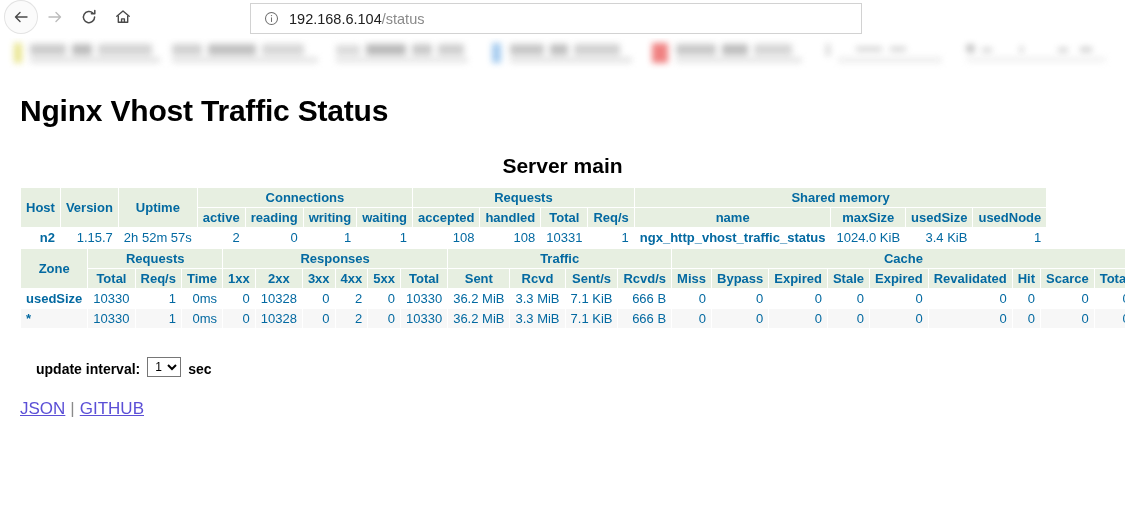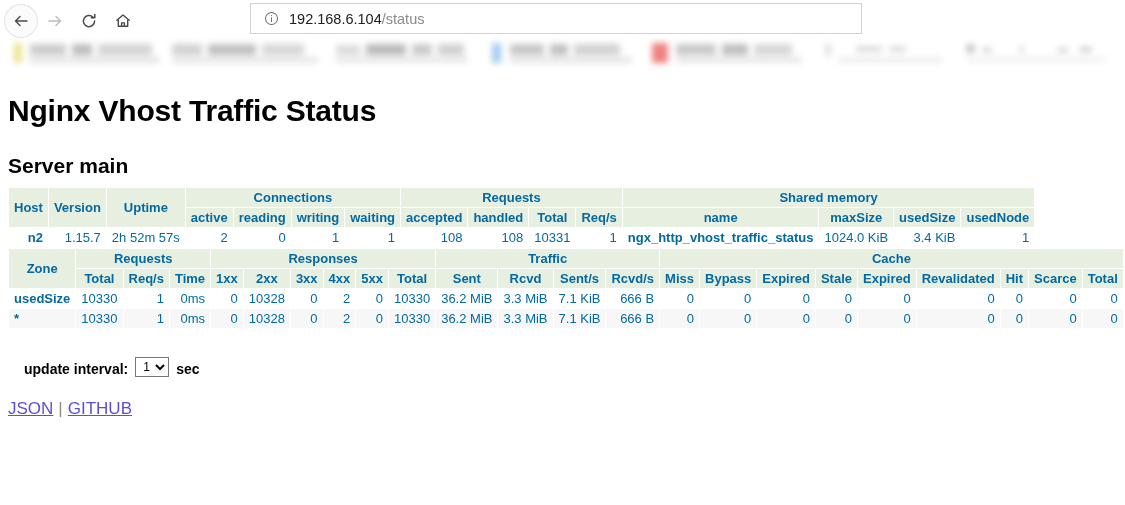--- a/index.html
+++ b/index.html
@@ -13,21 +13,21 @@
     font-family: "Liberation Sans", sans-serif;
     overflow: hidden;
   }
 
   
   .browser-toolbar {
     position: relative;
     height: 38px;
     background: #ffffff;
     display: flex;
-    align-items: flex-end;
+    align-items: flex-start;
     box-sizing: border-box;
   }
   .nav-btn {
     width: 34px;
     height: 34px;
     display: flex;
     align-items: center;
     justify-content: center;
     color: #4a4a4a;
     flex: 0 0 auto;
@@ -82,37 +82,38 @@
     filter: blur(3.2px);
     opacity: 0.95;
   }
   .bm .chip {
     position: absolute;
     border-radius: 1px;
   }
 
   
   .page {
-    padding: 0 8px;
+    padding: 0 20px;
     box-sizing: border-box;
   }
   h1.page-title {
     font-family: "Liberation Sans", sans-serif;
     font-size: 30px;
     font-weight: bold;
     color: #000000;
     margin: 24px 0 0 0;
     letter-spacing: -0.2px;
   }
   h2.section-title {
     font-family: "Liberation Sans", sans-serif;
     font-size: 21px;
     font-weight: bold;
     color: #000000;
     margin: 26px 0 9px 0;
+    text-align: center;
   }
 
   table.vts {
     border-collapse: separate;
     border-spacing: 1px 1px;
     font-family: "Liberation Sans", sans-serif;
     font-size: 13px;
     color: #0369a1;
     background: #ffffff;
     margin: 0;

